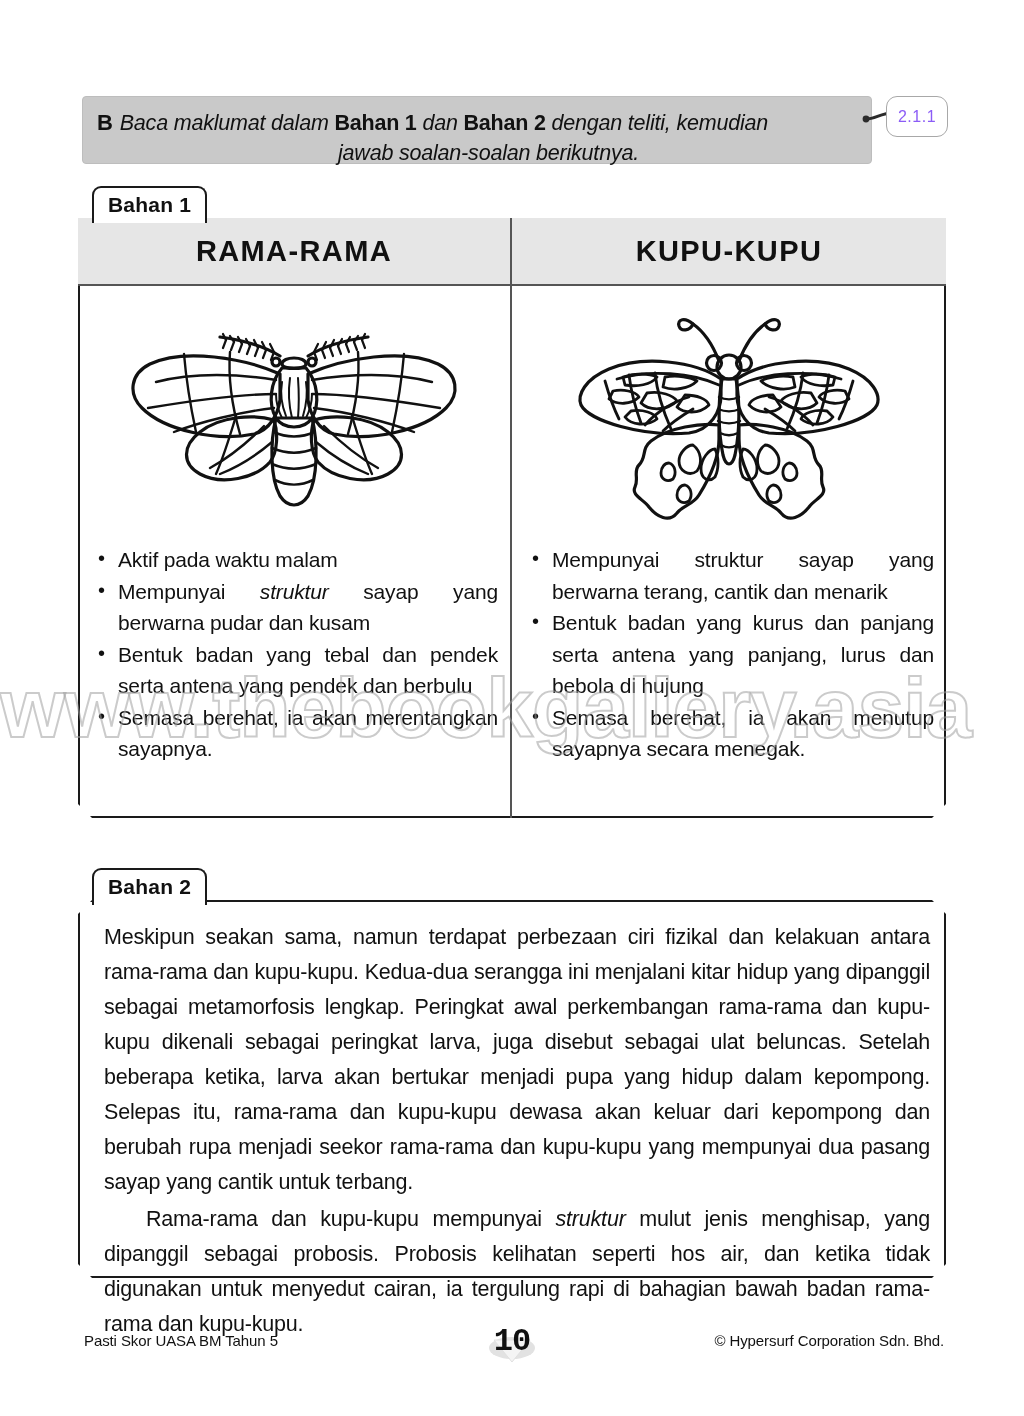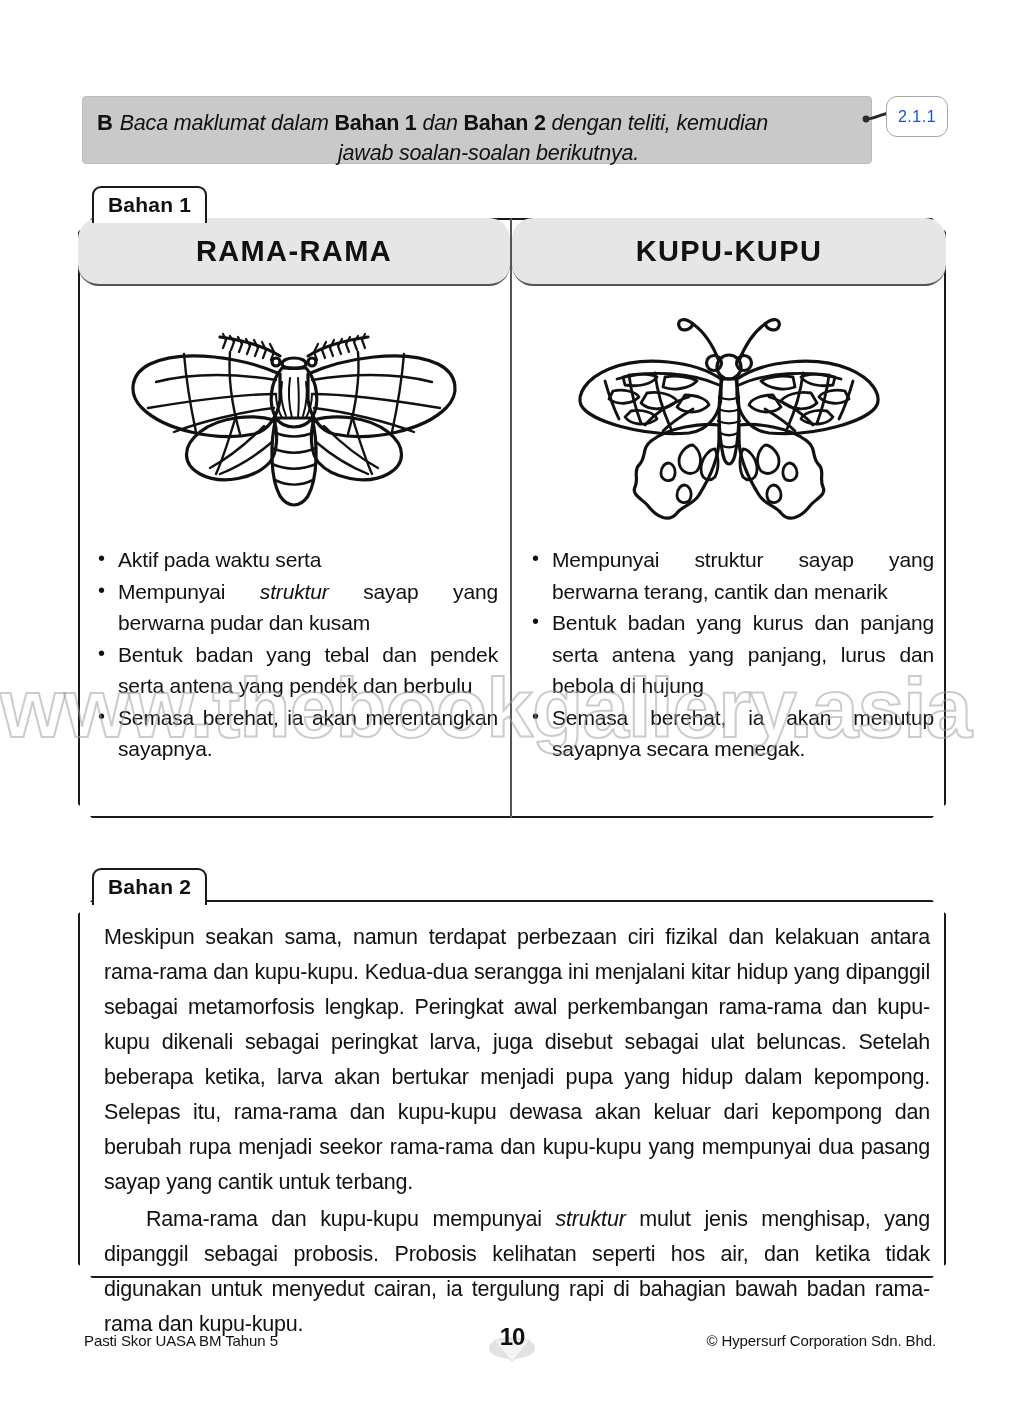--- a/index.html
+++ b/index.html
@@ -72,21 +72,21 @@
     height: 41px;
     box-sizing: border-box;
     border: 1.5px solid #a8a8a8;
     border-radius: 11px;
     background: #ffffff;
     display: flex;
     align-items: center;
     justify-content: center;
     font-size: 16px;
     letter-spacing: 0.5px;
-    color: #1d4ed8;
+    color: #8b5cf6;
   }
 
   
   .section-tab {
     position: absolute;
     box-sizing: border-box;
     background: #ffffff;
     border: 2px solid #1a1a1a;
     border-radius: 9px 9px 0 0;
     border-bottom: none;
@@ -133,21 +133,20 @@
   .col-head {
     height: 66px;
     background: #e6e6e6;
     border-bottom: 2px solid #555;
     display: flex;
     align-items: center;
     justify-content: center;
     font-weight: bold;
     font-size: 29px;
     letter-spacing: 1.4px;
-    border-radius: 21px;
   }
   .col-art {
     height: 258px;
     display: flex;
     align-items: center;
     justify-content: center;
   }
   .col-art svg { display: block; }
 
   .col-body {
@@ -215,21 +214,21 @@
   
   .footer-left {
     position: absolute;
     left: 84px;
     top: 1332px;
     font-size: 15px;
     letter-spacing: -0.1px;
   }
   .footer-right {
     position: absolute;
-    right: 88px;
+    right: 80px;
     top: 1332px;
     font-size: 15px;
     letter-spacing: -0.1px;
     margin-left: 20px;
   }
   .page-num {
     position: absolute;
     left: 480px;
     top: 1320px;
     width: 64px;
@@ -241,23 +240,23 @@
     top: 12px;
     width: 48px;
     height: 36px;
   }
   .page-num .num {
     position: absolute;
     left: 0;
     top: 3px;
     width: 64px;
     text-align: center;
-    font-family: Liberation Sans, sans-serif;
+    font-family: Liberation Mono, monospace;
     font-weight: bold;
-    font-size: 24px;
+    font-size: 32px;
     letter-spacing: -1px;
     z-index: 2;
   }
 
   
   .watermark {
     position: absolute;
     left: 0;
     top: 660px;
     width: 813px;
@@ -360,21 +359,21 @@
           <g stroke-width="2.6">
             <path d="M150,124 C162,130 178,130 190,124"></path>
             <path d="M148,140 C162,146 178,146 192,140"></path>
             <path d="M148,156 C162,162 178,162 192,156"></path>
             <path d="M151,172 C163,178 177,178 189,172"></path>
           </g>
         </svg>
       </div>
       <div class="col-body">
         <ul class="facts">
-          <li>Aktif pada waktu serta</li>
+          <li>Aktif pada waktu malam</li>
           <li class="justify">Mempunyai <i>struktur</i> sayap yang berwarna pudar dan kusam</li>
           <li class="justify">Bentuk badan yang tebal dan pendek serta antena yang pendek dan berbulu</li>
           <li class="justify">Semasa berehat, ia akan merentangkan sayapnya.</li>
         </ul>
       </div>
     </div>
 
     <div class="col right">
       <div class="col-head">KUPU-KUPU</div>
       <div class="col-art">

